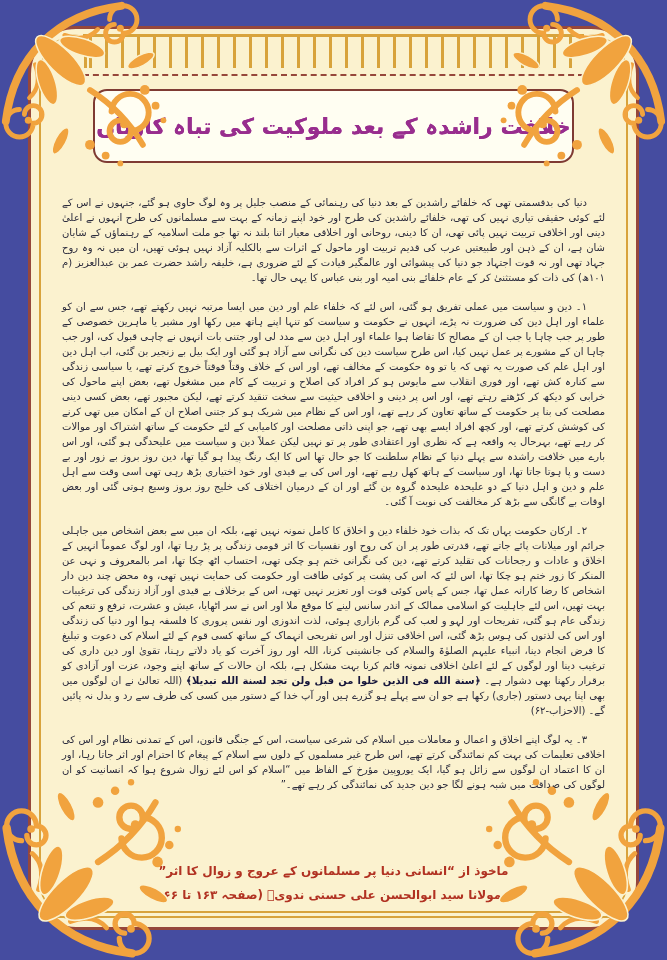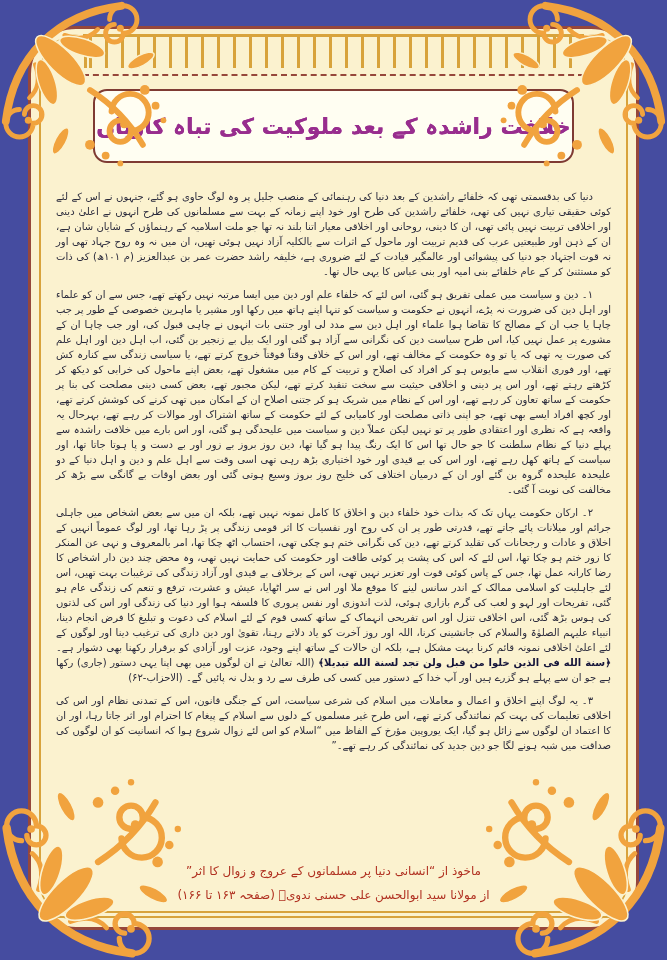--- a/index.html
+++ b/index.html
@@ -55,26 +55,26 @@
     direction:rtl;white-space:nowrap;letter-spacing:0;
     text-shadow:0 0 0 var(--title_purple);
   }
 
   .body-text{
     position:absolute;top:152px;left:17px;right:17px;bottom:66px;
     direction:rtl;text-align:justify;overflow:hidden;
     font-size:10px;line-height:15px;color:var(--body_ink);
     z-index:2;
   }
-  .body-text p{text-indent:18px;margin:8px;}
+  .body-text p{text-indent:18px;margin:14px;}
   .quran{font-weight:bold;color:#14143A;}
 
   .page-footer{
     position:absolute;left:0;right:0;bottom:20px;text-align:center;
-    direction:rtl;color:var(--footer_red);font-weight:normal;font-size:12px;
+    direction:rtl;color:var(--footer_red);font-weight:bold;font-size:12px;
     line-height:24px;z-index:2;
   }
   .bottom-rule{
     position:absolute;left:16px;right:16px;bottom:9px;height:7px;
     border-top:2px solid var(--rule_gold);
     border-bottom:2px solid var(--rule_gold);
   }
 
   .corner{position:absolute;width:186px;height:186px;z-index:4;pointer-events:none;}
   .corner.tl{top:-4px;left:-4px;}

